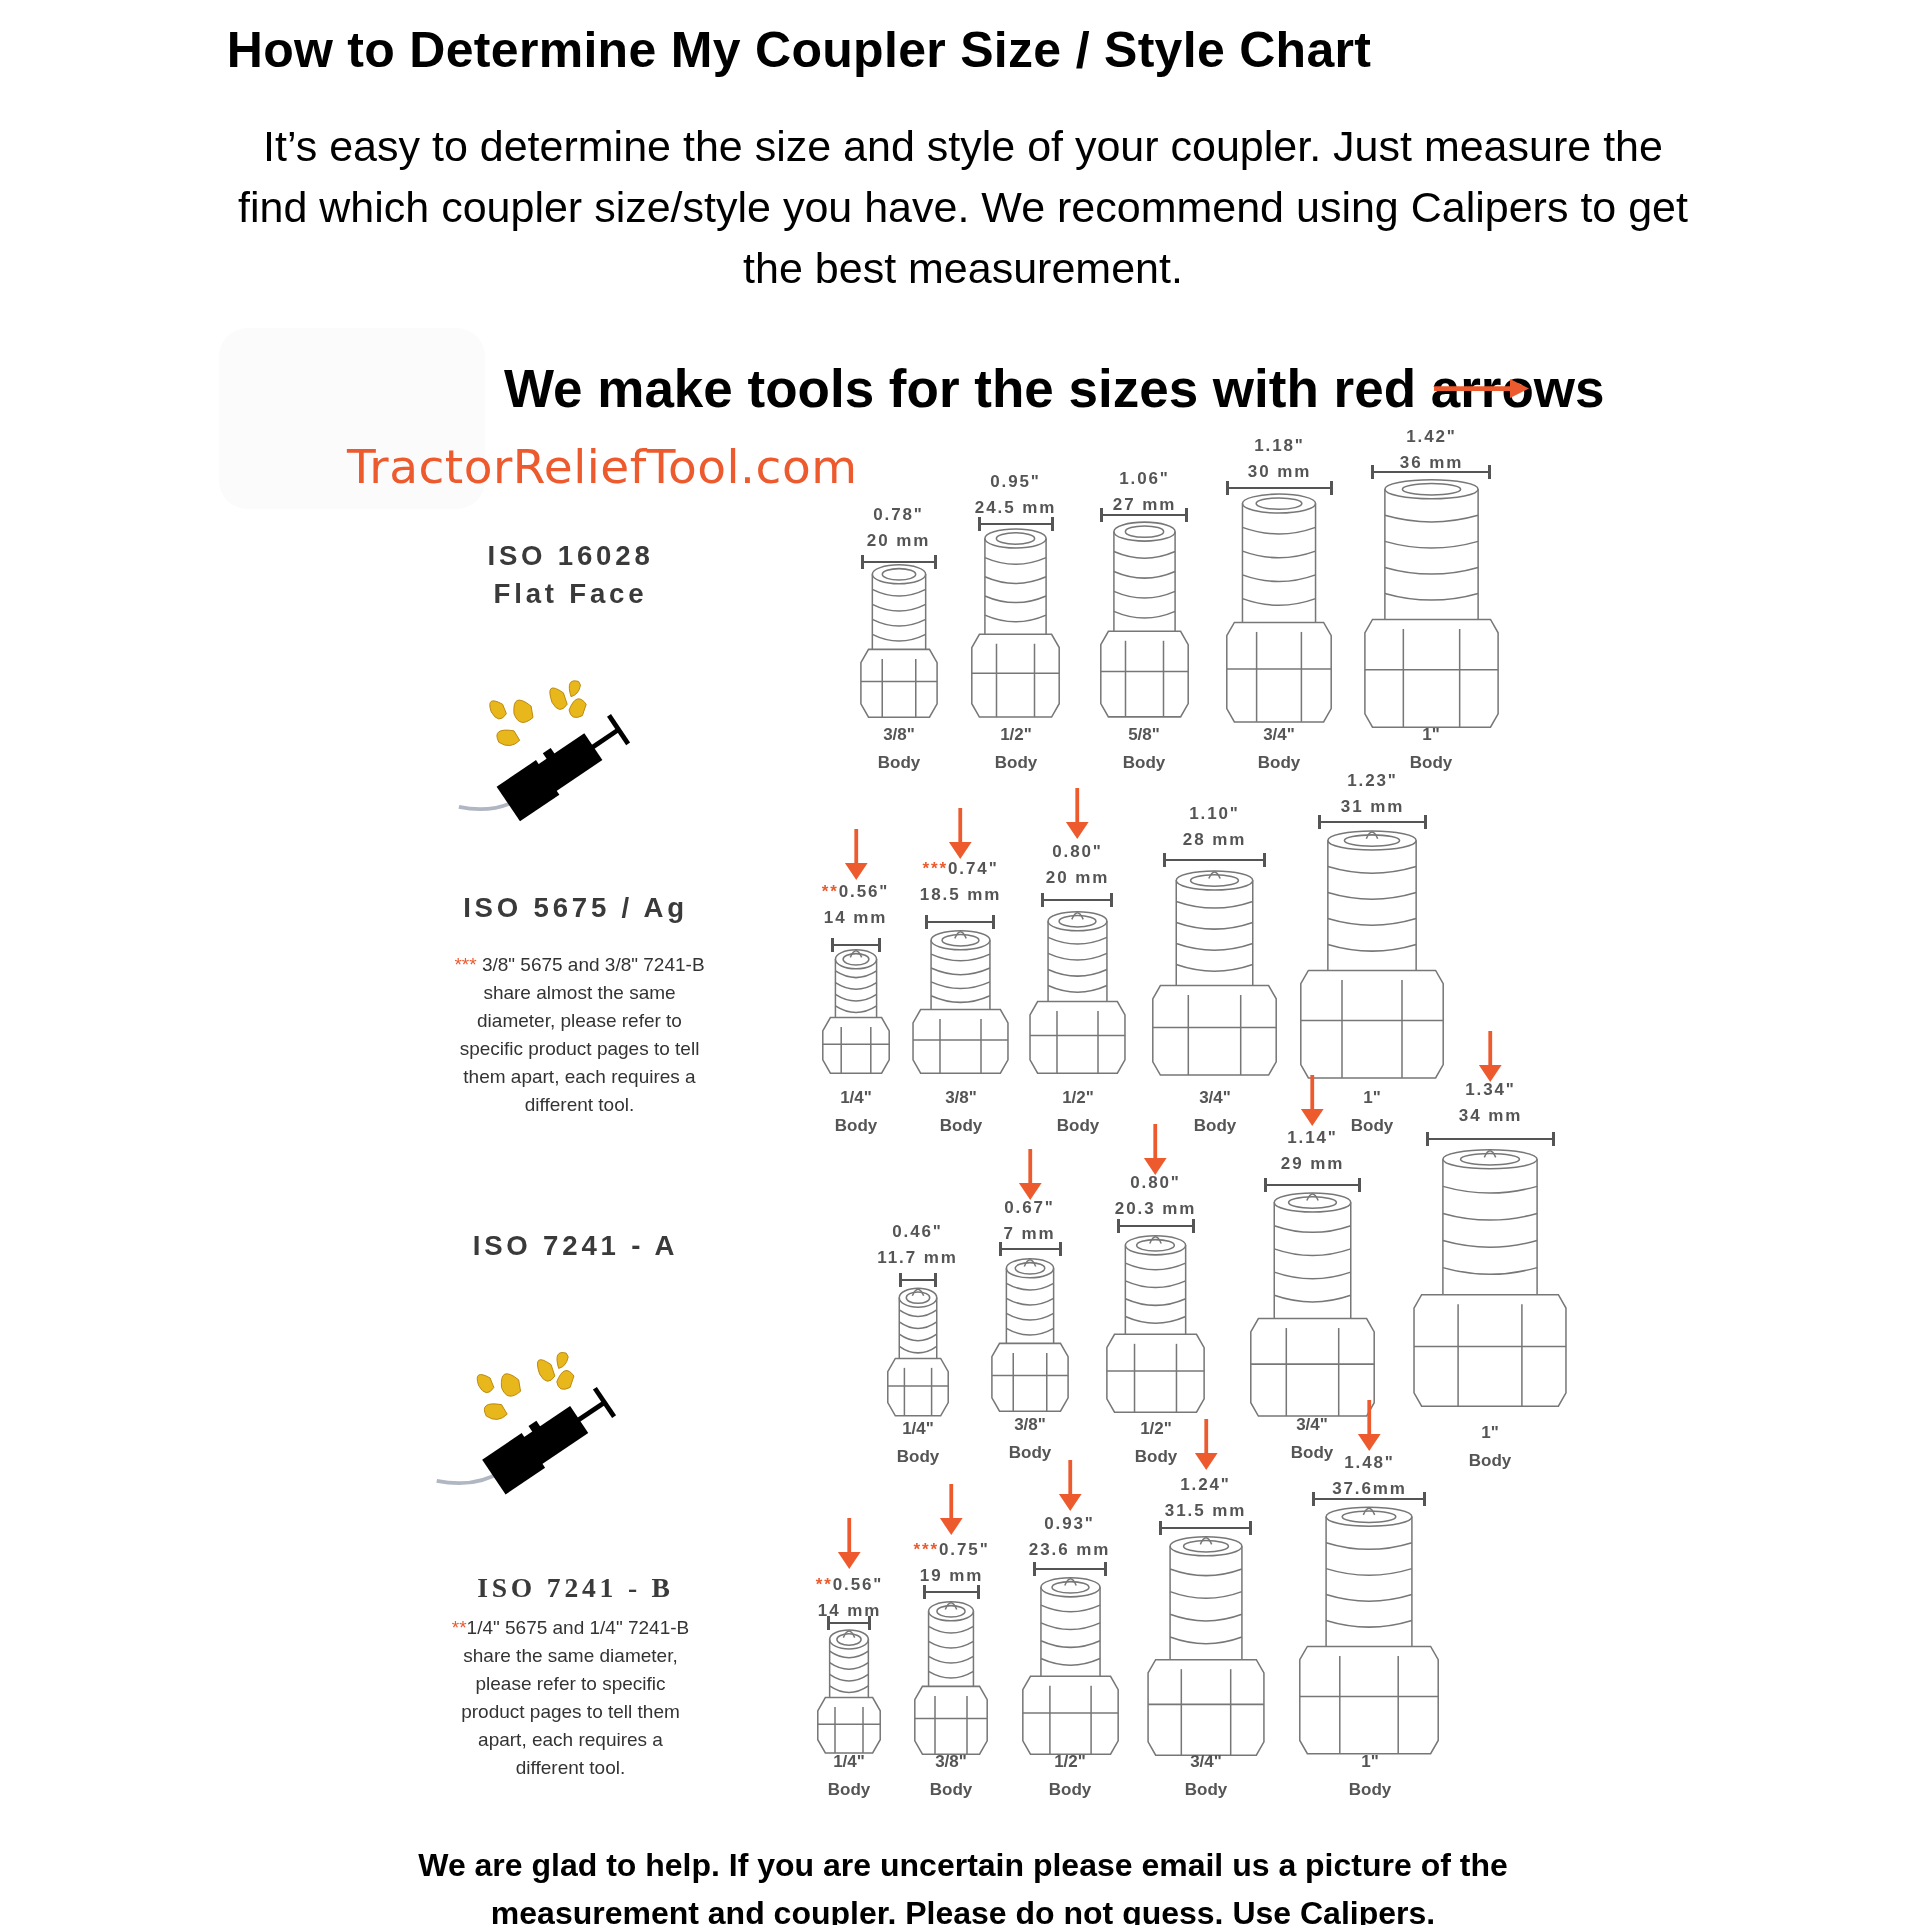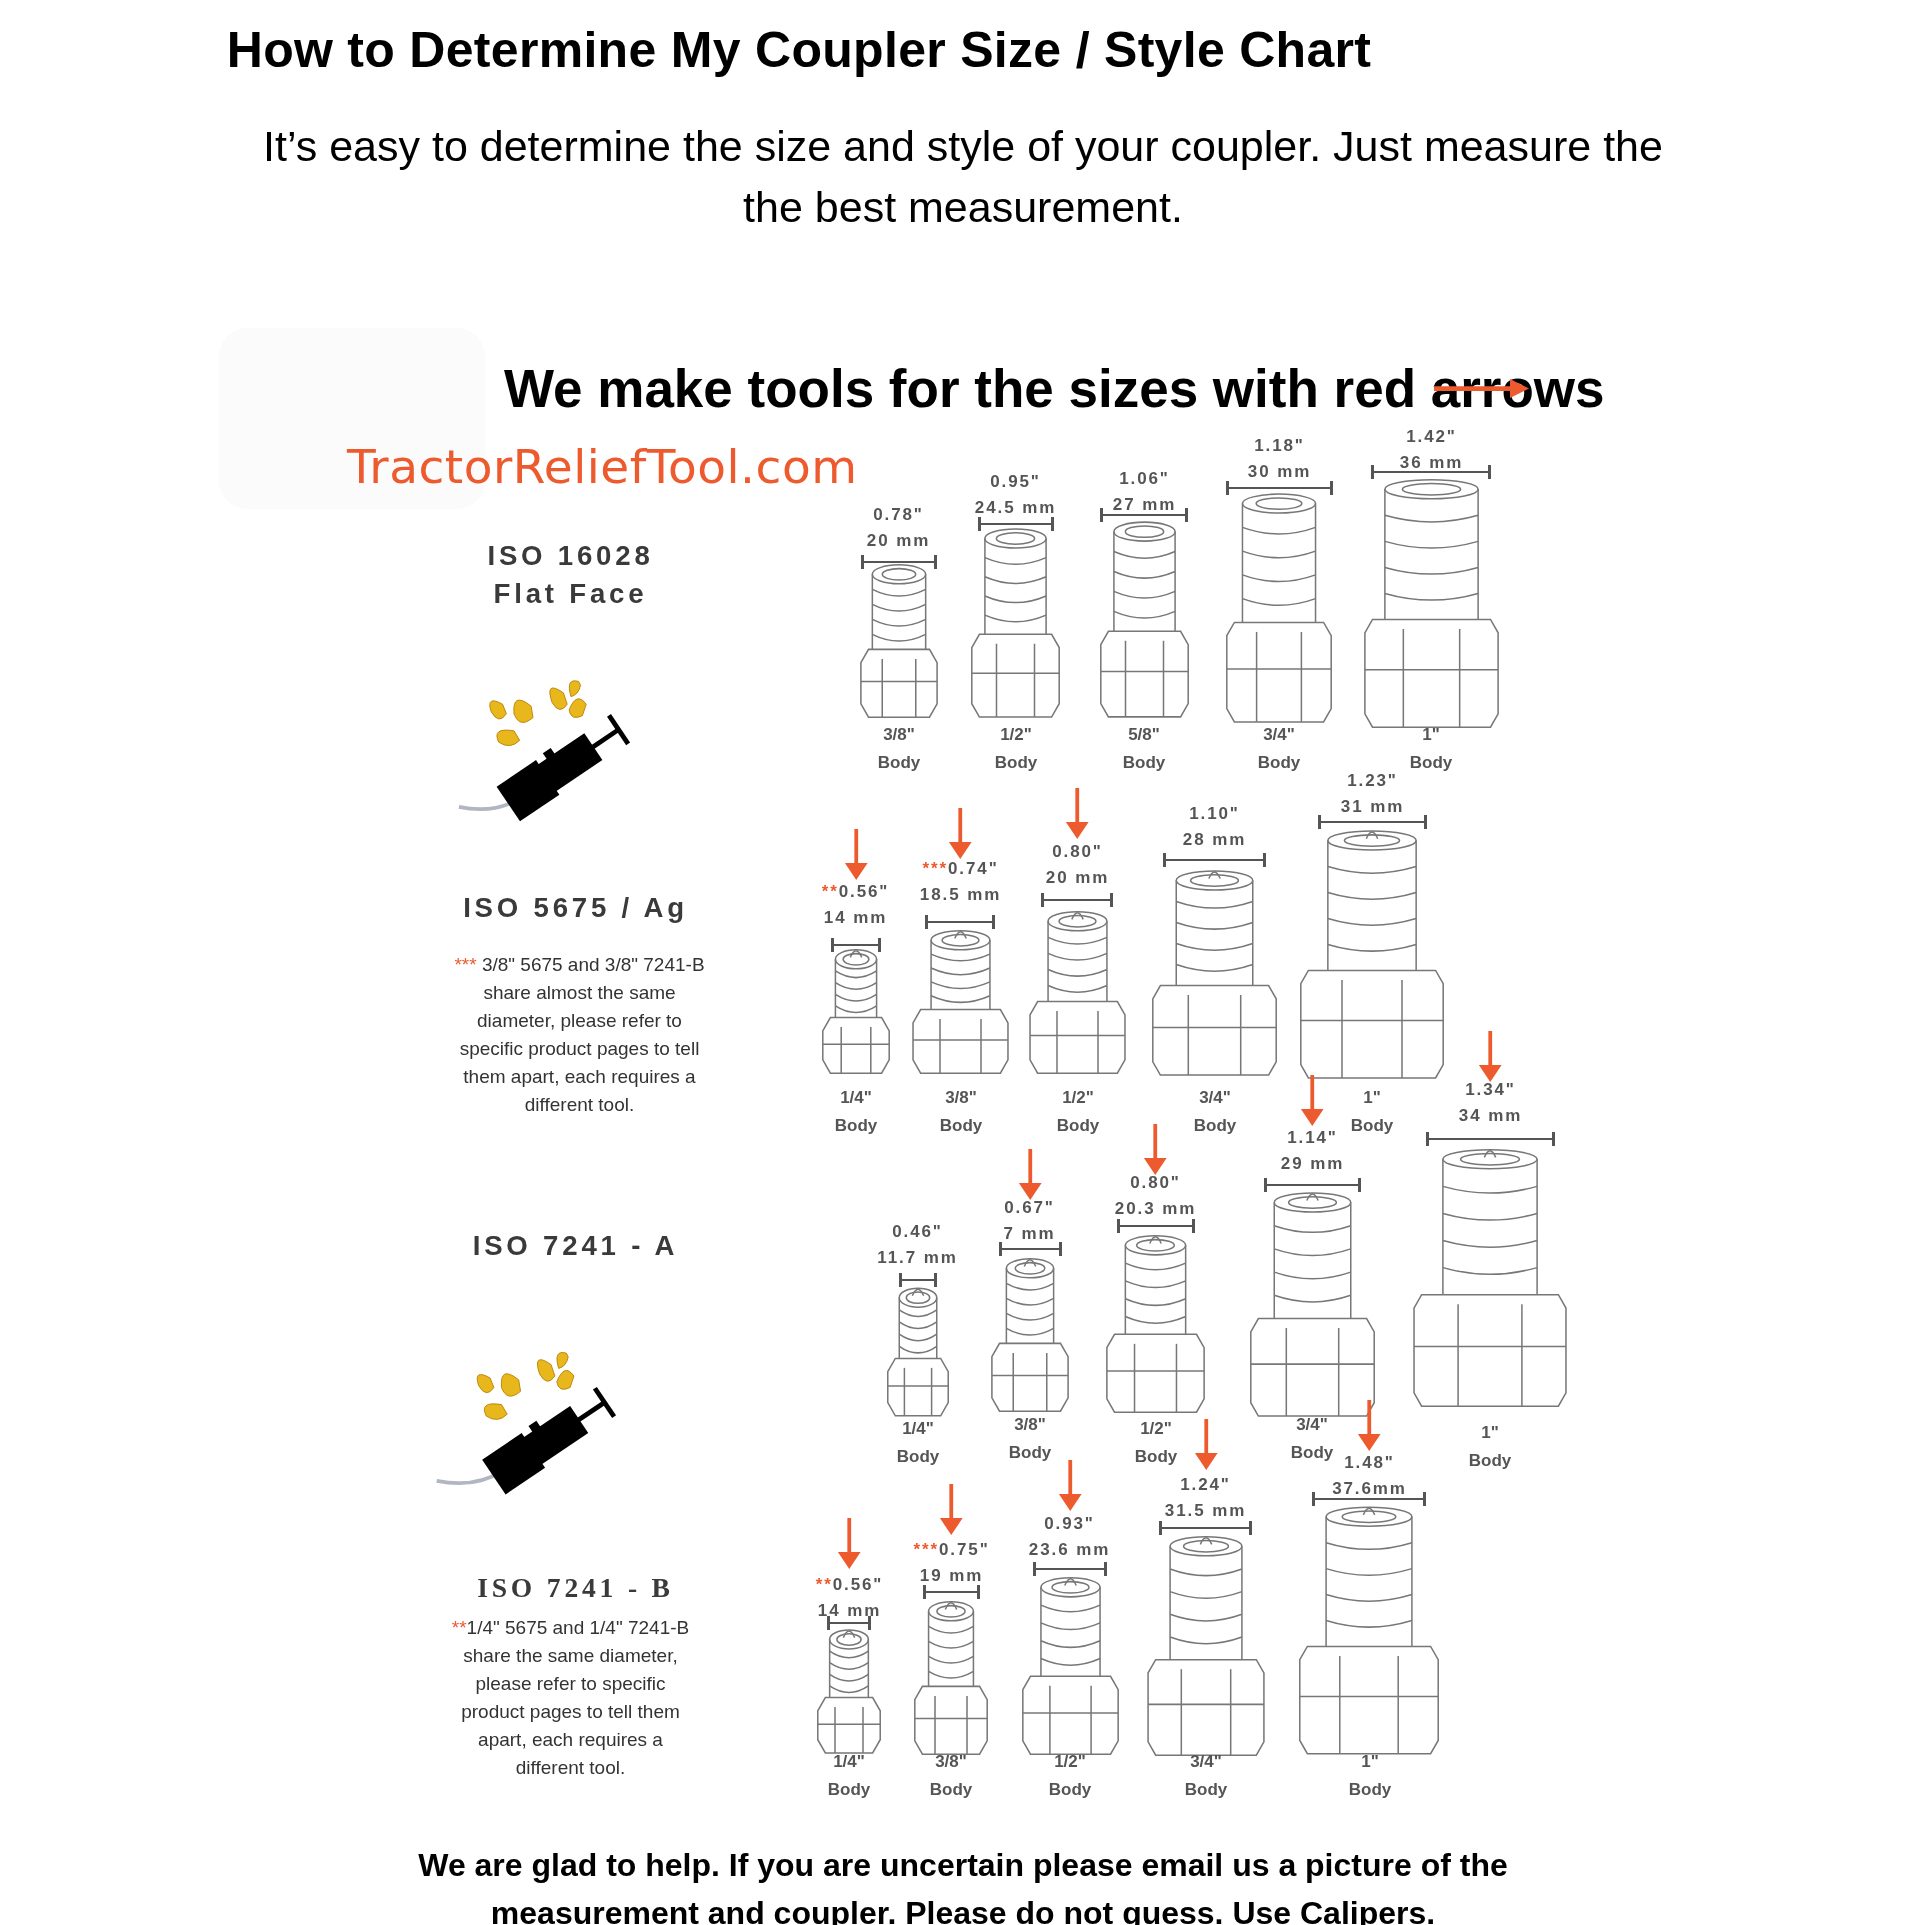--- a/index.html
+++ b/index.html
@@ -25,20 +25,21 @@
   .footer { left:0; width:1926px; top:1841px; text-align:center; font-weight:bold; font-size:32px; line-height:48px; }
   svg { display:block; }
 </style>
 </head>
 <body>
 
 <div class="abs title">How to Determine My Coupler Size / Style Chart</div>
 
 <div class="abs intro">
   <div>It’s easy to determine the size and style of your coupler. Just measure the</div>
+  <div>find which coupler size/style you have. We recommend using Calipers to get</div>
   <div>the best measurement.</div>
 </div>
 
 <div class="abs ghost"></div>
 
 <div class="abs tools-note">We make tools for the sizes with red arrows</div>
 <div class="abs tools-arrow">
   <svg width="95" height="23" viewBox="0 0 100 24">
       <line x1="0" y1="12" x2="82" y2="12" stroke="#ec5a2e" stroke-width="5"></line>
       <polygon points="80,2 100,12 80,22" fill="#ec5a2e"></polygon>

